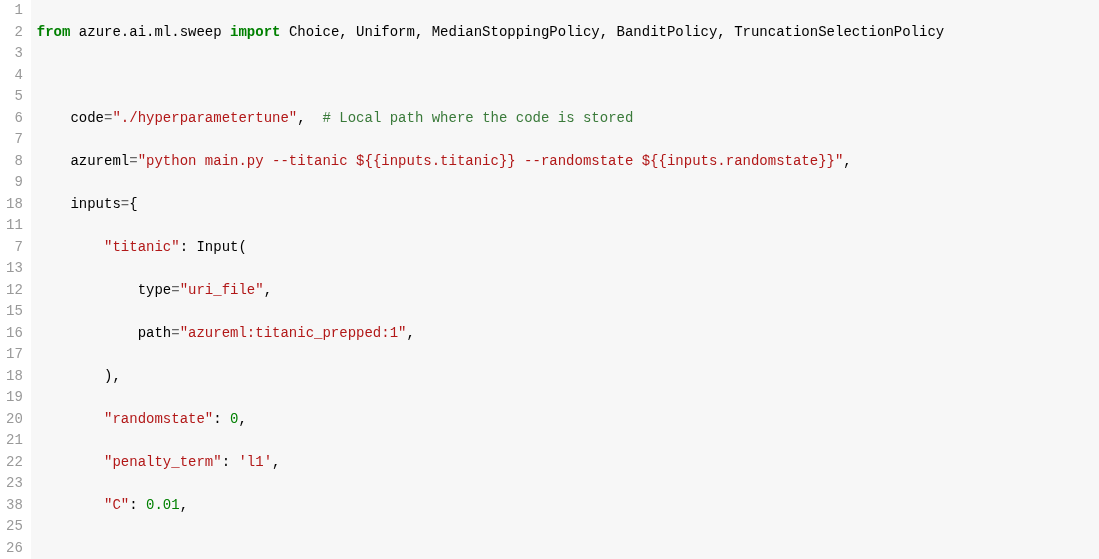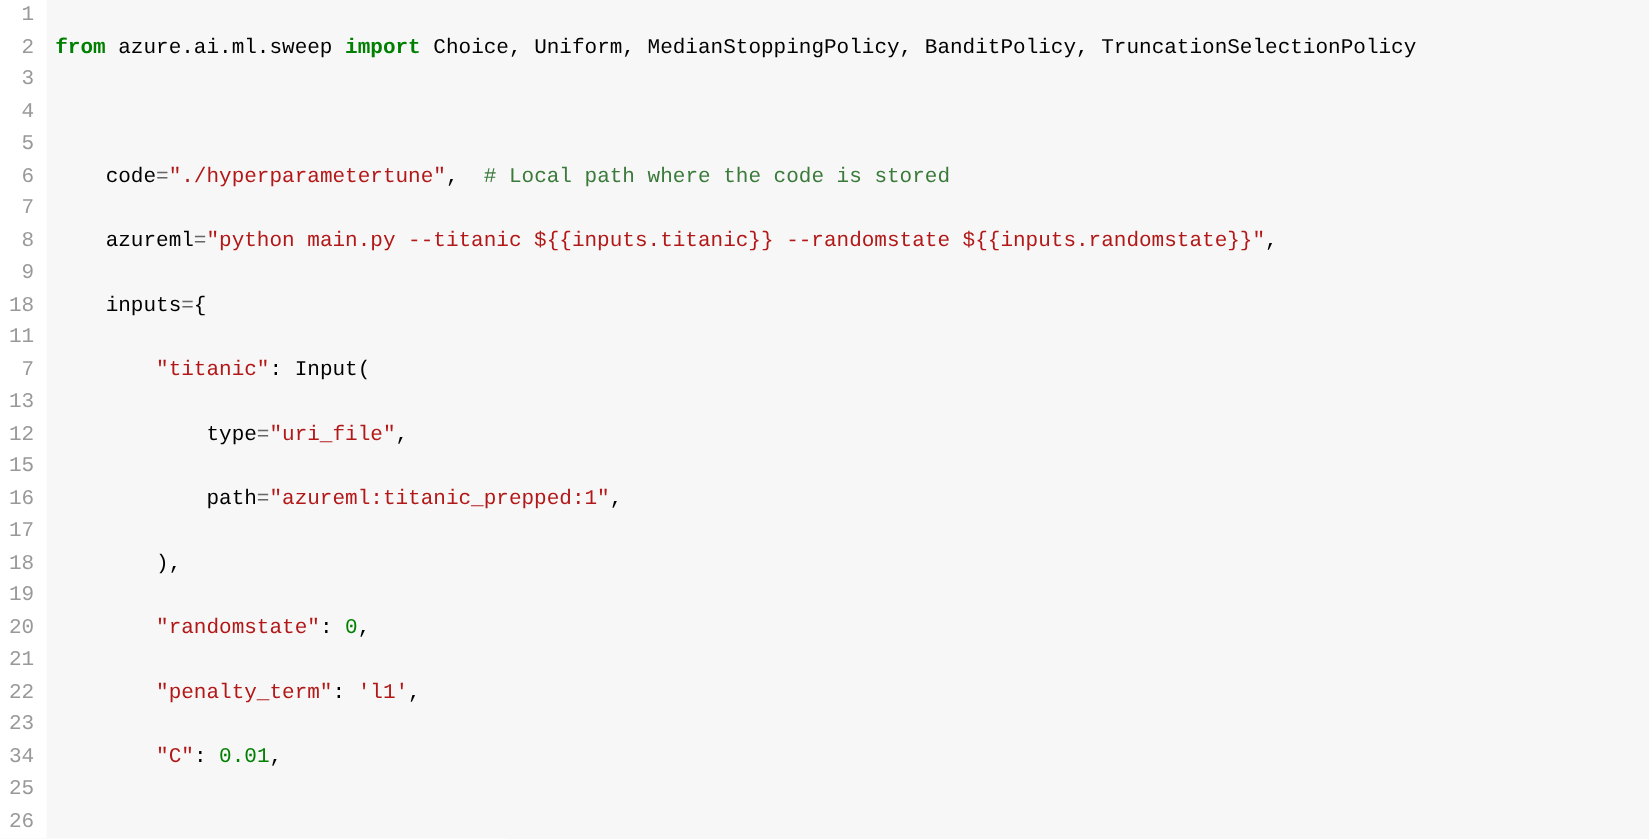--- a/index.html
+++ b/index.html
@@ -66,21 +66,21 @@
     <div class="ln">12</div>
     <div class="ln">15</div>
     <div class="ln">16</div>
     <div class="ln">17</div>
     <div class="ln">18</div>
     <div class="ln">19</div>
     <div class="ln">20</div>
     <div class="ln">21</div>
     <div class="ln">22</div>
     <div class="ln">23</div>
-    <div class="ln">34</div>
+    <div class="ln">38</div>
     <div class="ln">25</div>
     <div class="ln">26</div>
   </div>
   <div class="code">
 <div class="line"><span class="k-green">from</span><span> azure.ai.ml.sweep </span><span class="k-green">import</span><span> Choice, Uniform, MedianStoppingPolicy, BanditPolicy, TruncationSelectionPolicy</span></div>
 <div class="line"><span></span></div>
 <div class="line"><span>    code</span><span class="op">=</span><span class="str">"./hyperparametertune"</span><span>,  </span><span class="com-it"># Local path where the code is stored</span></div>
 <div class="line"><span>    azureml</span><span class="op">=</span><span class="str">"python main.py --titanic ${{inputs.titanic}} --randomstate ${{inputs.randomstate}}"</span><span>,</span></div>
 <div class="line"><span>    inputs</span><span class="op">=</span><span>{</span></div>
 <div class="line"><span>        </span><span class="str">"titanic"</span><span>: Input(</span></div>

